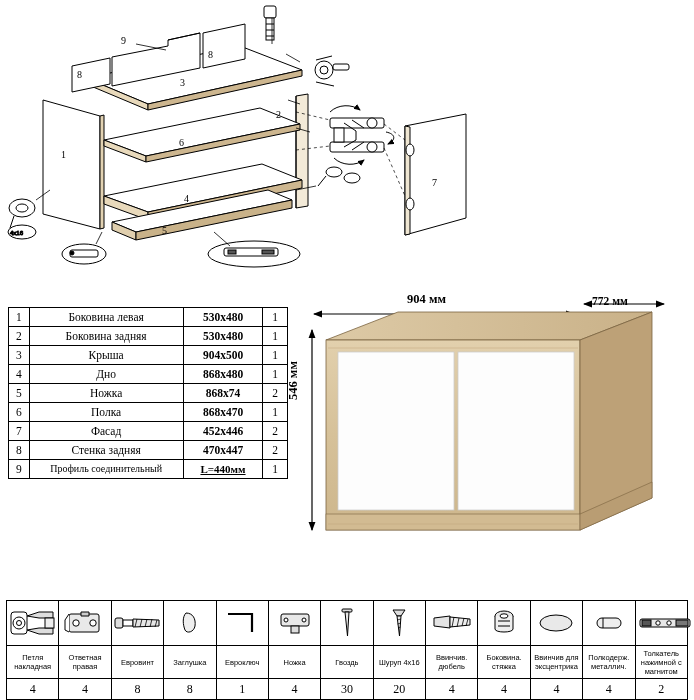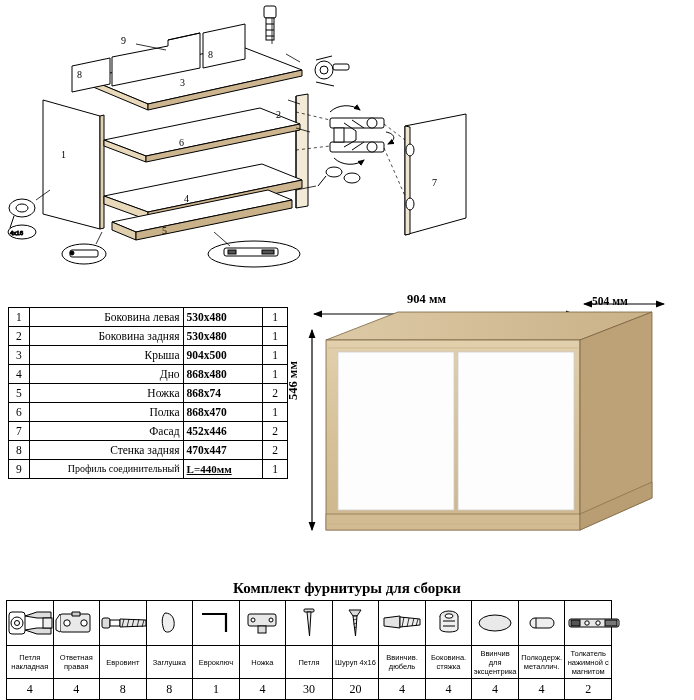--- a/index.html
+++ b/index.html
@@ -17,22 +17,22 @@
   
   .parts-table{
     position:absolute;left:8px;top:307px;width:280px;
     border-collapse:collapse;font-size:11.5px;
   }
   .parts-table td{
     border:1px solid #000;padding:1px 3px;height:16px;line-height:14px;
     font-family:"Liberation Serif", serif;
   }
   .parts-table td.num{width:14px;text-align:center;}
-  .parts-table td.name{width:150px;text-align:right;margin-top:20px;}
-  .parts-table td.dim{width:74px;font-weight:bold;}
+  .parts-table td.name{width:150px;text-align:center;margin-top:20px;}
+  .parts-table td.dim{width:74px;text-align:center;font-weight:bold;}
   .parts-table td.qty{width:18px;text-align:center;}
   .parts-table tr.small td.name{font-size:10px;}
   .parts-table tr.small td.dim{font-size:11px;text-decoration:underline;}
 
   
   .cabinet{position:absolute;left:292px;top:292px;width:390px;height:255px;}
   .dim-label{
     position:absolute;font-size:12.5px;font-weight:bold;
     font-family:"Liberation Serif", serif;
   }
@@ -42,21 +42,21 @@
     left:-6px;top:108px;transform:rotate(-90deg);transform-origin:left top;
     white-space:nowrap;
   }
 
   
   .kit-title{
     position:absolute;left:0;top:580px;width:694px;text-align:center;
     font-size:15px;font-weight:bold;font-family:"Liberation Serif", serif;
   }
   .kit{
-    position:absolute;left:6px;top:600px;width:606px;
+    position:absolute;left:6px;top:600px;width:682px;
     border-collapse:collapse;table-layout:fixed;
   }
   .kit td{border:1px solid #000;padding:0;text-align:center;vertical-align:middle;}
   .kit tr.icons td{height:44px;}
   .kit tr.labels td{
     height:30px;font-size:7.5px;line-height:9px;padding:1px 1px;
     font-family:"Liberation Sans", sans-serif;
   }
   .kit tr.counts td{height:20px;font-size:12px;font-family:"Liberation Serif", serif;}
   .kit .ic{display:block;margin:0 auto;}
@@ -264,21 +264,21 @@
         <td class="num">9</td>
         <td class="name">Профиль соединительный</td>
         <td class="dim">L=440мм</td>
         <td class="qty">1</td>
       </tr>
     </tbody>
   </table>
 
   <div class="cabinet">
     <span class="dim-label w-label">904 мм</span>
-    <span class="dim-label d-label">504 мм</span>
+    <span class="dim-label d-label">772 мм</span>
     <span class="dim-label h-label">546 мм</span>
 
     <svg width="390" height="255" viewBox="0 0 390 255" xmlns="http://www.w3.org/2000/svg">
       <defs>
         <marker id="a2" markerWidth="8" markerHeight="8" refX="7" refY="3" orient="auto">
           <path d="M0,0 L8,3 L0,6 z" fill="#000"></path>
         </marker>
         <marker id="a2s" markerWidth="8" markerHeight="8" refX="1" refY="3" orient="auto">
           <path d="M8,0 L0,3 L8,6 z" fill="#000"></path>
         </marker>
@@ -314,21 +314,20 @@
         <polygon points="288,222 360,190 360,206 288,238" fill="#b99d73" stroke="#7a6340" stroke-width="0.6"></polygon>
 
         <g stroke="#c0a67d" stroke-width="0.6" opacity="0.8">
           <line x1="36" y1="56" x2="286" y2="56"></line>
           <line x1="36" y1="232" x2="286" y2="232"></line>
         </g>
       </g>
     </svg>
   </div>
 
-  <div class="kit-title">Комплект фурнитуры для сборки</div>
 
   <table class="kit">
     <tbody>
       <tr class="icons">
         <td>
           <svg class="ic" width="48" height="34" viewBox="0 0 48 34">
               <g stroke="#000" fill="#fff" stroke-width="1">
             <rect x="2" y="6" width="16" height="22" rx="3"></rect>
                 <circle cx="10" cy="17" r="6"></circle>
                 <circle cx="10" cy="17" r="2.5"></circle>
@@ -462,21 +461,21 @@
             </svg>
         </td>
       </tr>
       <tr class="labels">
         <td>Петля накладная</td>
         <td>Ответная правая</td>
         <td>Евровинт</td>
         <td>Заглушка</td>
         <td>Евроключ</td>
         <td>Ножка</td>
-        <td>Петля</td>
+        <td>Гвоздь</td>
         <td>Шуруп 4x16</td>
         <td>Ввинчив. дюбель</td>
         <td>Боковина. стяжка</td>
         <td>Ввинчив для эксцентрика</td>
         <td>Полкодерж. металлич.</td>
         <td>Толкатель нажимной с магнитом</td>
       </tr>
       <tr class="counts">
         <td>4</td>
         <td>4</td>

